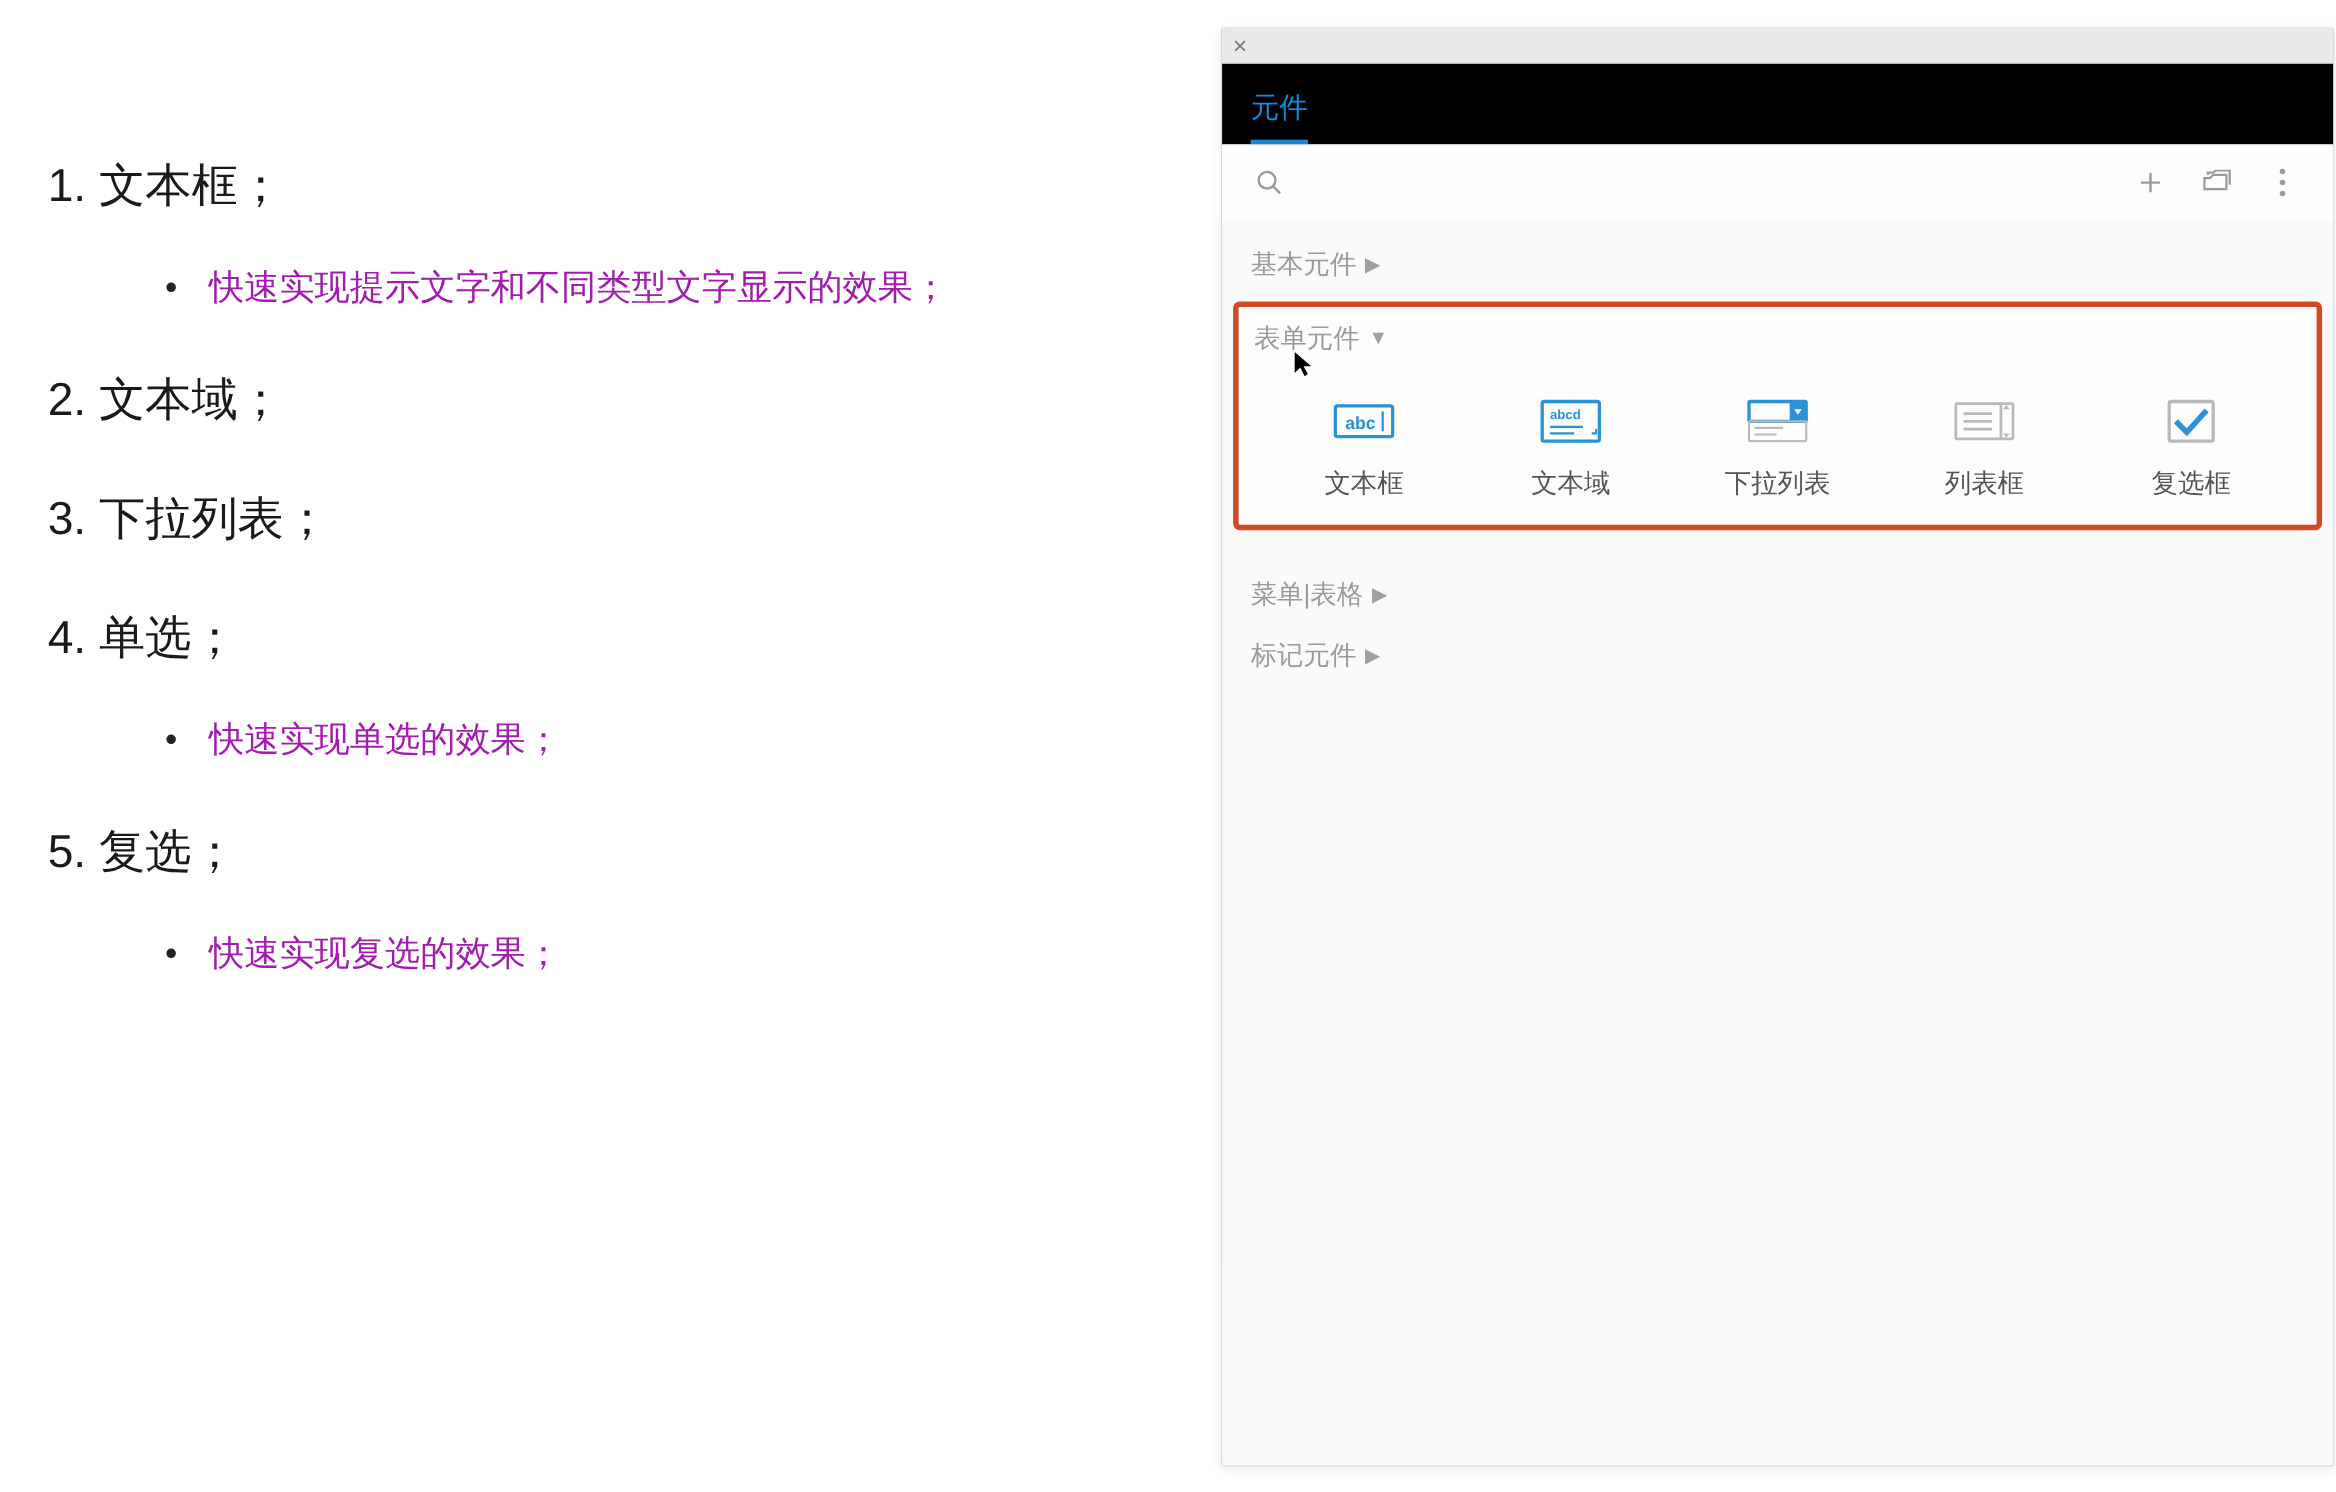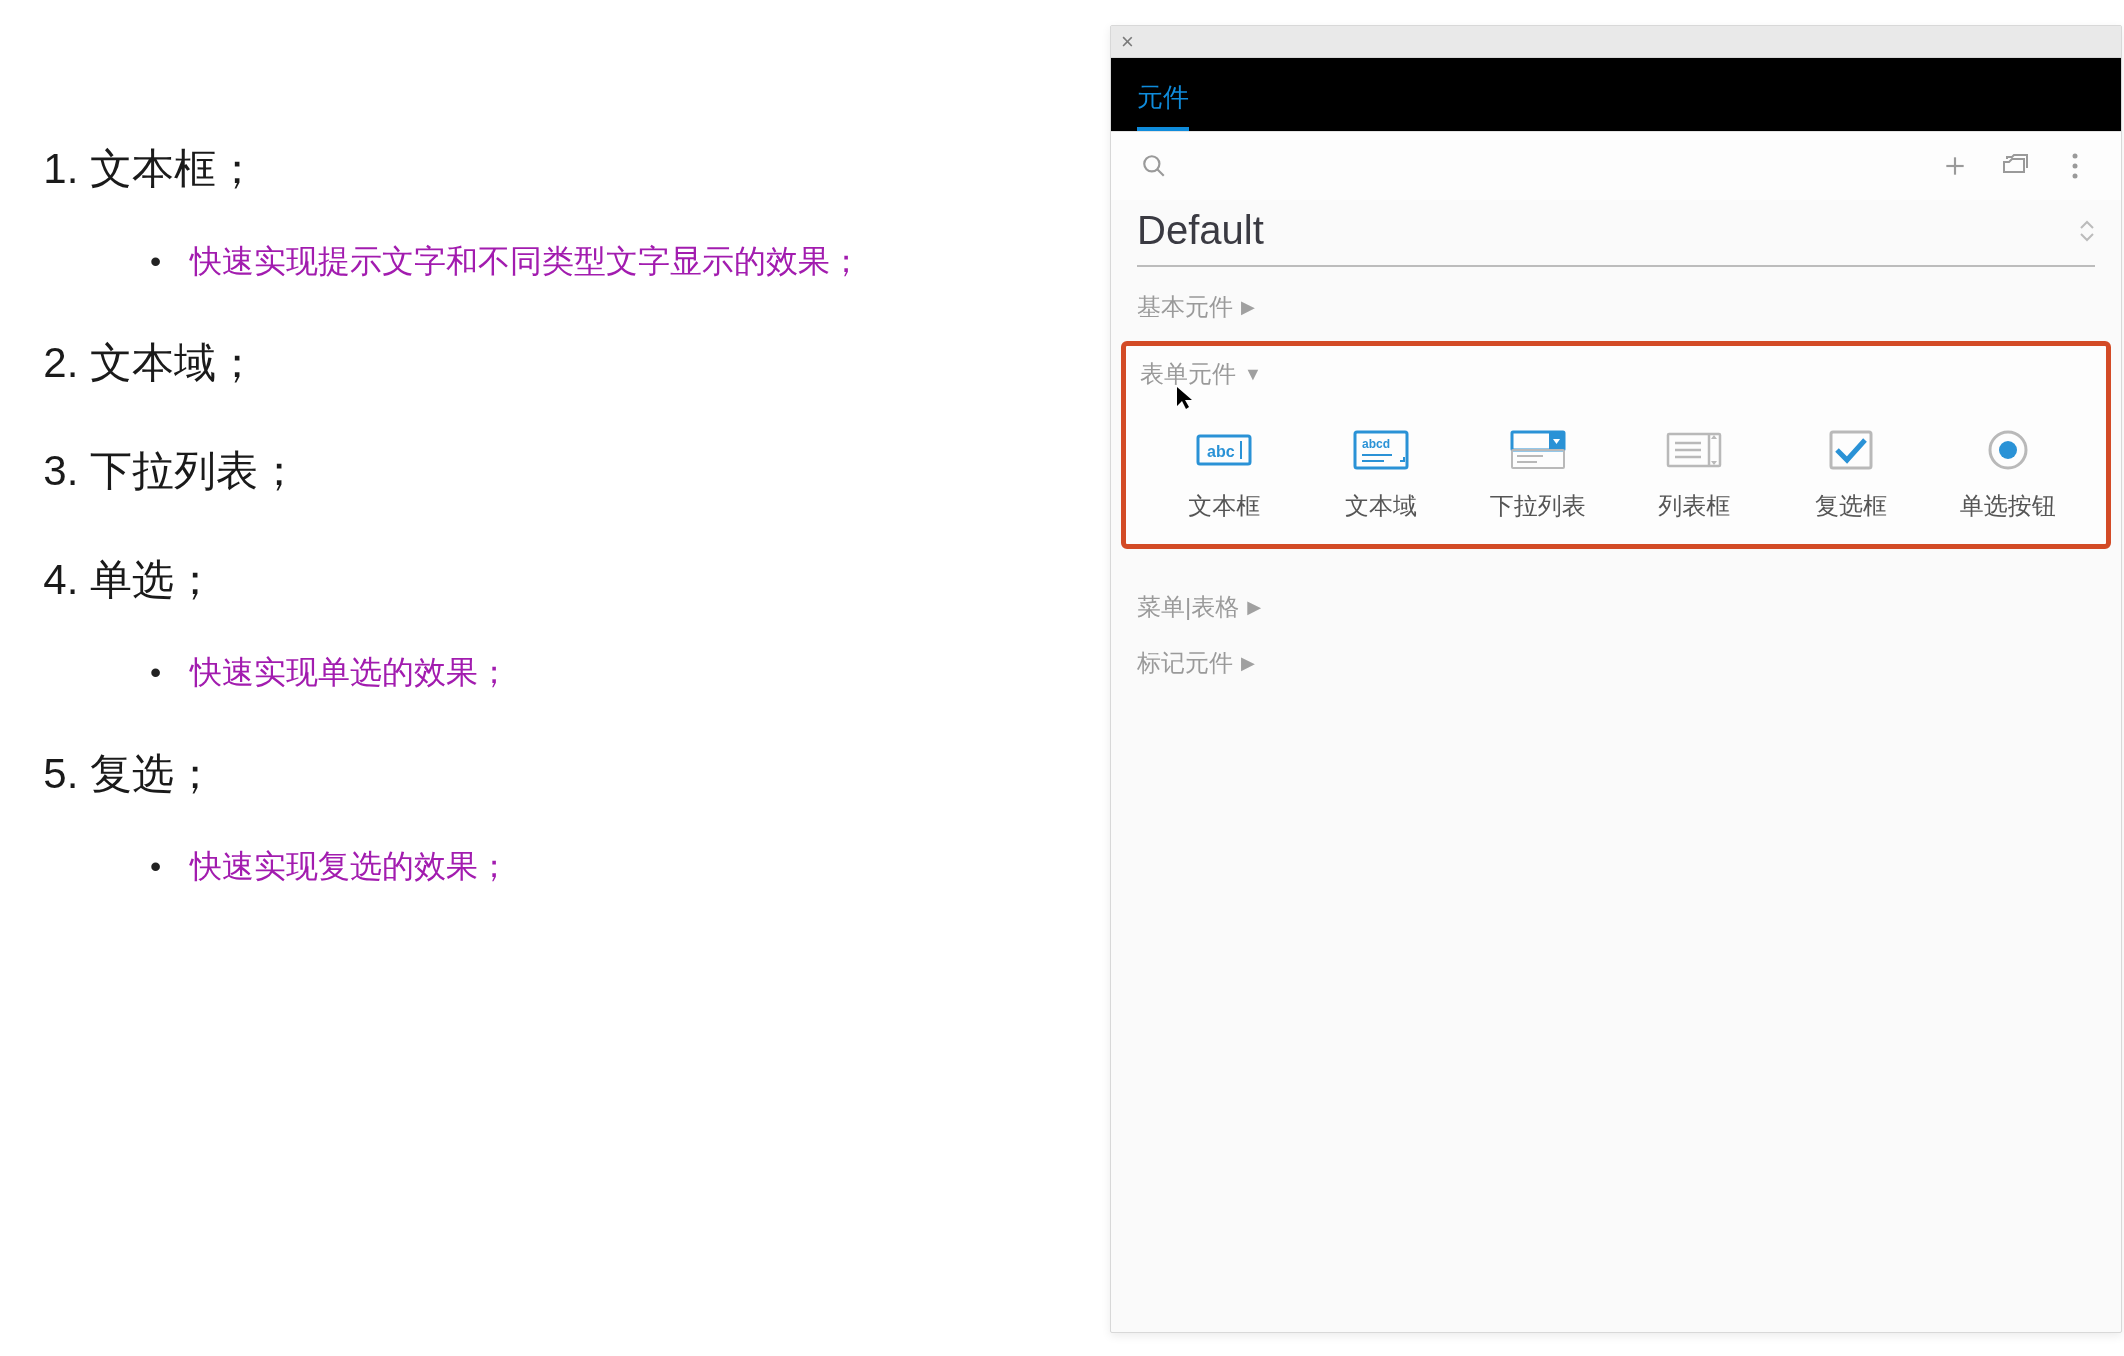--- a/index.html
+++ b/index.html
@@ -243,31 +243,20 @@
     </div>
     <div class="tool-ic">
       <svg width="8" height="28" viewBox="0 0 8 28" fill="#9a9a9a">
         <circle cx="4" cy="4" r="2.5"></circle>
           <circle cx="4" cy="14" r="2.5"></circle>
           <circle cx="4" cy="24" r="2.5"></circle>
       </svg>
     </div>
   </div>
 
-  <div class="lib-select">
-    <span class="lib-name">Default</span>
-    <span class="sel-arrows">
-      <svg width="16" height="10" viewBox="0 0 16 10">
-          <path d="M2 8 L8 2 L14 8" fill="none" stroke="#bbb" stroke-width="2"></path>
-        </svg>
-      <svg width="16" height="10" viewBox="0 0 16 10">
-          <path d="M2 2 L8 8 L14 2" fill="none" stroke="#bbb" stroke-width="2"></path>
-        </svg>
-    </span>
-  </div>
 
   <div class="section-row">
     <span>基本元件</span>
     <span class="arrow">▶</span>
   </div>
 
   <div class="highlighted">
     <div class="grp-title">
       <span>表单元件</span>
       <span class="arrow">▼</span>
@@ -336,29 +325,20 @@
       <div class="widget">
         <span class="ic-box">
           <svg width="48" height="44" viewBox="0 0 48 44">
             <rect x="4" y="4" width="40" height="36" rx="2" fill="none" stroke="#b9b9b9" stroke-width="3"></rect>
             <path d="M10 22 L20 32 L38 12" fill="none" stroke="#2a92d6" stroke-width="5"></path>
           </svg>
         </span>
         <span class="w-label">复选框</span>
       </div>
 
-      <div class="widget">
-        <span class="ic-box">
-          <svg width="44" height="44" viewBox="0 0 44 44">
-            <circle cx="22" cy="22" r="18" fill="none" stroke="#b9b9b9" stroke-width="3"></circle>
-            <circle cx="22" cy="22" r="9" fill="#2a92d6"></circle>
-          </svg>
-        </span>
-        <span class="w-label">单选按钮</span>
-      </div>
 
     </div>
   </div>
 
   <div class="section-row">
     <span>菜单|表格</span>
     <span class="arrow">▶</span>
   </div>
 
   <div class="section-row">

